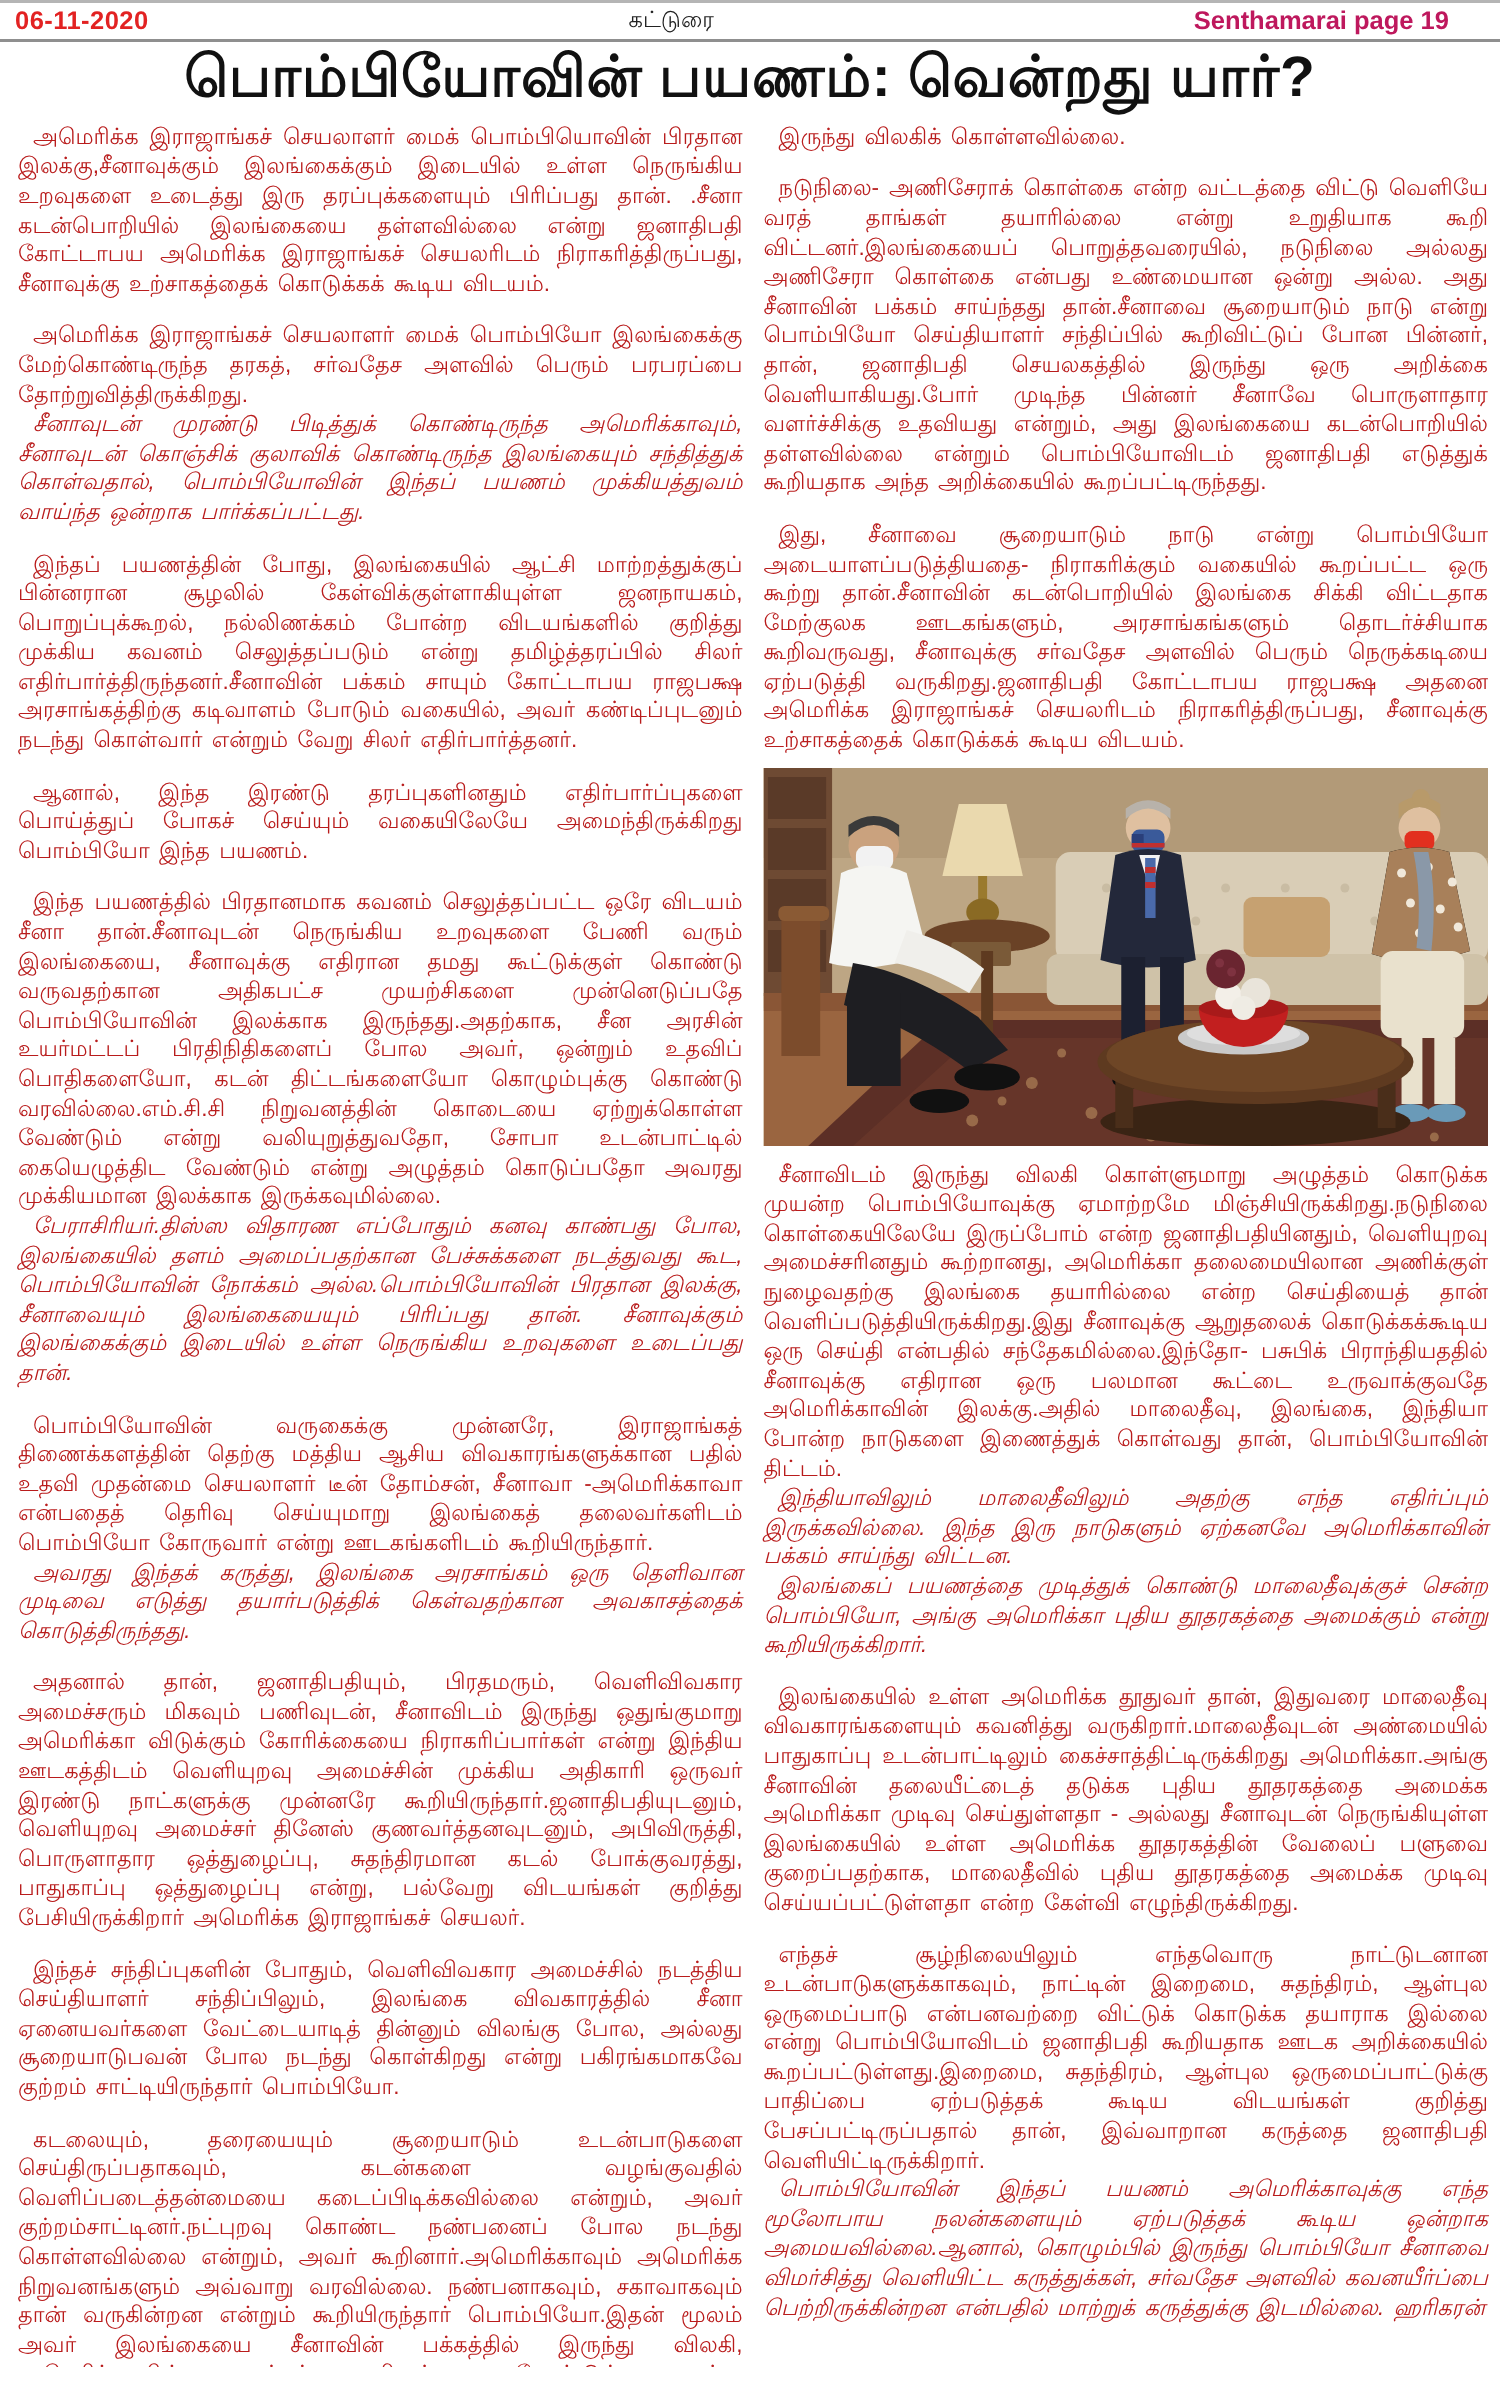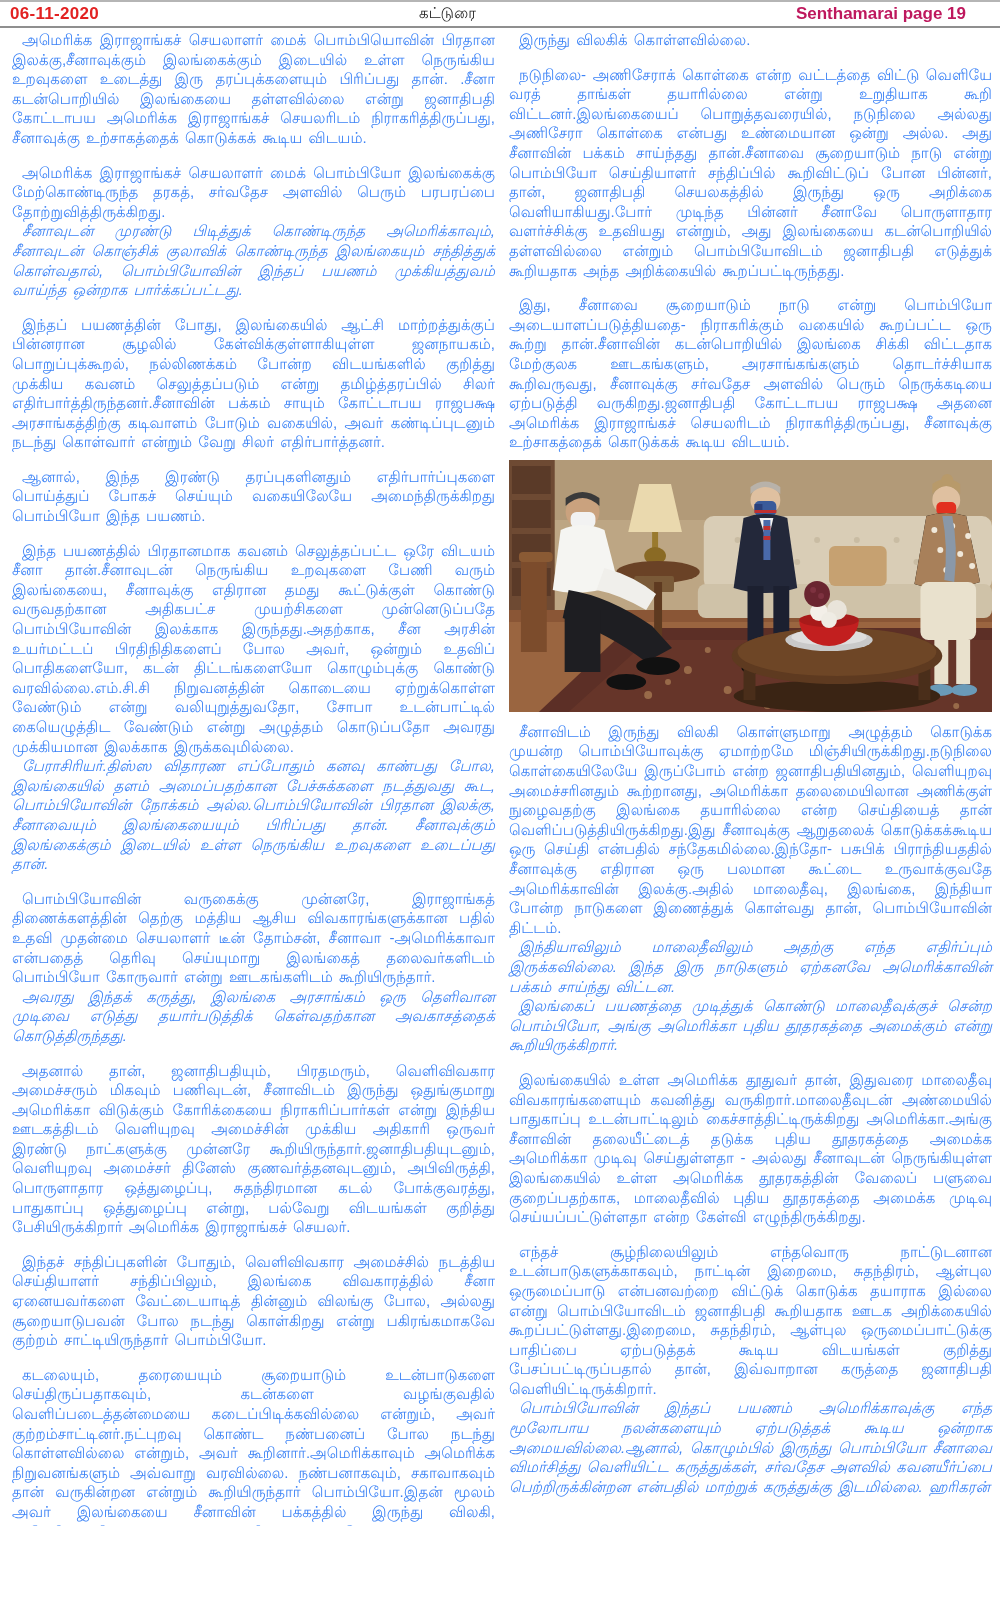--- a/index.html
+++ b/index.html
@@ -38,21 +38,21 @@
     height: 1498px; overflow: hidden;
   }
   .col { width: 483px; }
 
   p.para {
     margin: 15px 0 0 0;
     font-size: 15px; line-height: 19.6px;
     text-align: justify;
     text-indent: 10px;
     word-spacing: 2px;
-    color: #3b82f6;
+    color: #b91c1c;
   }
   p.para.tight { margin-top: 0; font-style: italic; }
   .col > div > p.para:first-child, .col > p.para:first-child { margin-top: 2px; }
 
   figure.photo {
     margin: 8px 0 10px 0; padding: 0;
     width: 100%; height: 252px;
     background: #c9b392;
     overflow: hidden;
   }
@@ -62,20 +62,21 @@
 <body>
 
 <div class="page">
 
   <header class="page-header">
     <span class="date">06-11-2020</span>
     <span class="section">கட்டுரை</span>
     <span class="masthead">Senthamarai  page 19</span>
   </header>
 
+  <h1 class="headline">பொம்பியோவின் பயணம்: வென்றது யார்?</h1>
 
   <div class="columns">
 
     <div class="col">
       <div>
           <p class="para">அமெரிக்க இராஜாங்கச் செயலாளர் மைக் பொம்பியொவின் பிரதான இலக்கு,சீனாவுக்கும் இலங்கைக்கும் இடையில் உள்ள நெருங்கிய உறவுகளை உடைத்து இரு தரப்புக்களையும் பிரிப்பது தான். .சீனா கடன்பொறியில் இலங்கையை தள்ளவில்லை என்று ஜனாதிபதி கோட்டாபய அமெரிக்க இராஜாங்கச் செயலரிடம் நிராகரித்திருப்பது, சீனாவுக்கு உற்சாகத்தைக் கொடுக்கக் கூடிய விடயம்.</p>
           <p class="para">அமெரிக்க இராஜாங்கச் செயலாளர் மைக் பொம்பியோ இலங்கைக்கு மேற்கொண்டிருந்த தரகத், சர்வதேச அளவில் பெரும் பரபரப்பை தோற்றுவித்திருக்கிறது.</p>
           <p class="para tight">சீனாவுடன் முரண்டு பிடித்துக் கொண்டிருந்த அமெரிக்காவும், சீனாவுடன் கொஞ்சிக் குலாவிக் கொண்டிருந்த இலங்கையும் சந்தித்துக் கொள்வதால், பொம்பியோவின் இந்தப் பயணம் முக்கியத்துவம் வாய்ந்த ஒன்றாக பார்க்கப்பட்டது.</p>
           <p class="para">இந்தப் பயணத்தின் போது, இலங்கையில் ஆட்சி மாற்றத்துக்குப் பின்னரான சூழலில் கேள்விக்குள்ளாகியுள்ள ஜனநாயகம், பொறுப்புக்கூறல், நல்லிணக்கம் போன்ற விடயங்களில் குறித்து முக்கிய கவனம் செலுத்தப்படும் என்று தமிழ்த்தரப்பில் சிலர் எதிர்பார்த்திருந்தனர்.சீனாவின் பக்கம் சாயும் கோட்டாபய ராஜபக்ஷ அரசாங்கத்திற்கு கடிவாளம் போடும் வகையில், அவர் கண்டிப்புடனும் நடந்து கொள்வார் என்றும் வேறு சிலர் எதிர்பார்த்தனர்.</p>
           <p class="para">ஆனால், இந்த இரண்டு தரப்புகளினதும் எதிர்பார்ப்புகளை பொய்த்துப் போகச் செய்யும் வகையிலேயே அமைந்திருக்கிறது பொம்பியோ இந்த பயணம்.</p>

